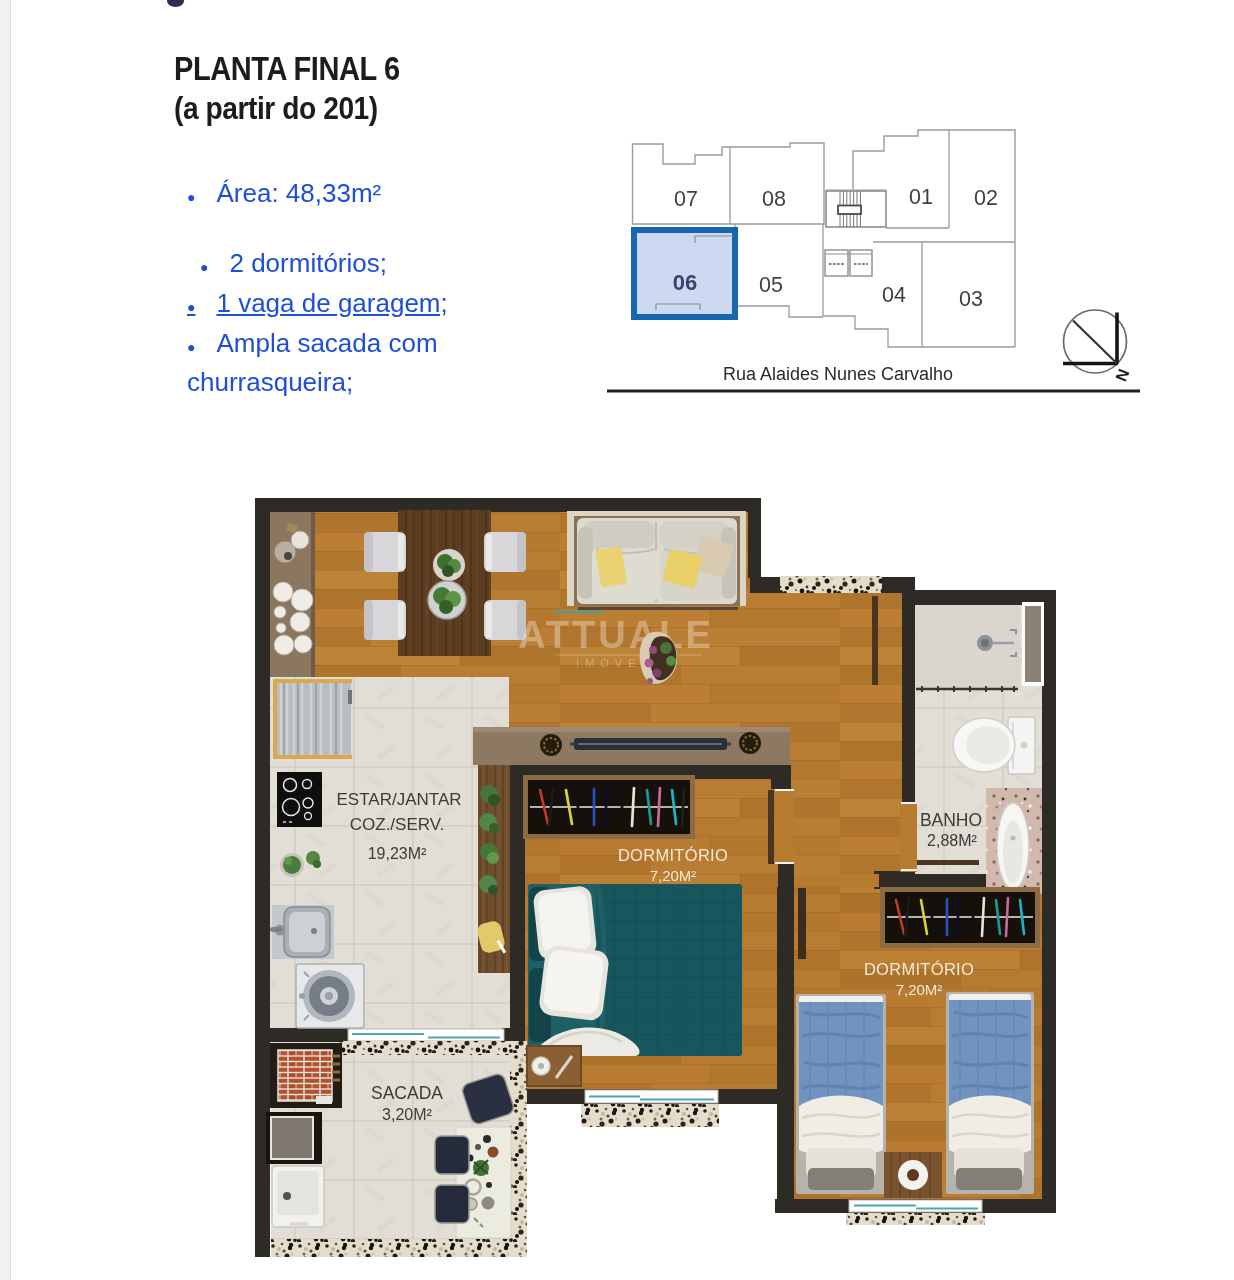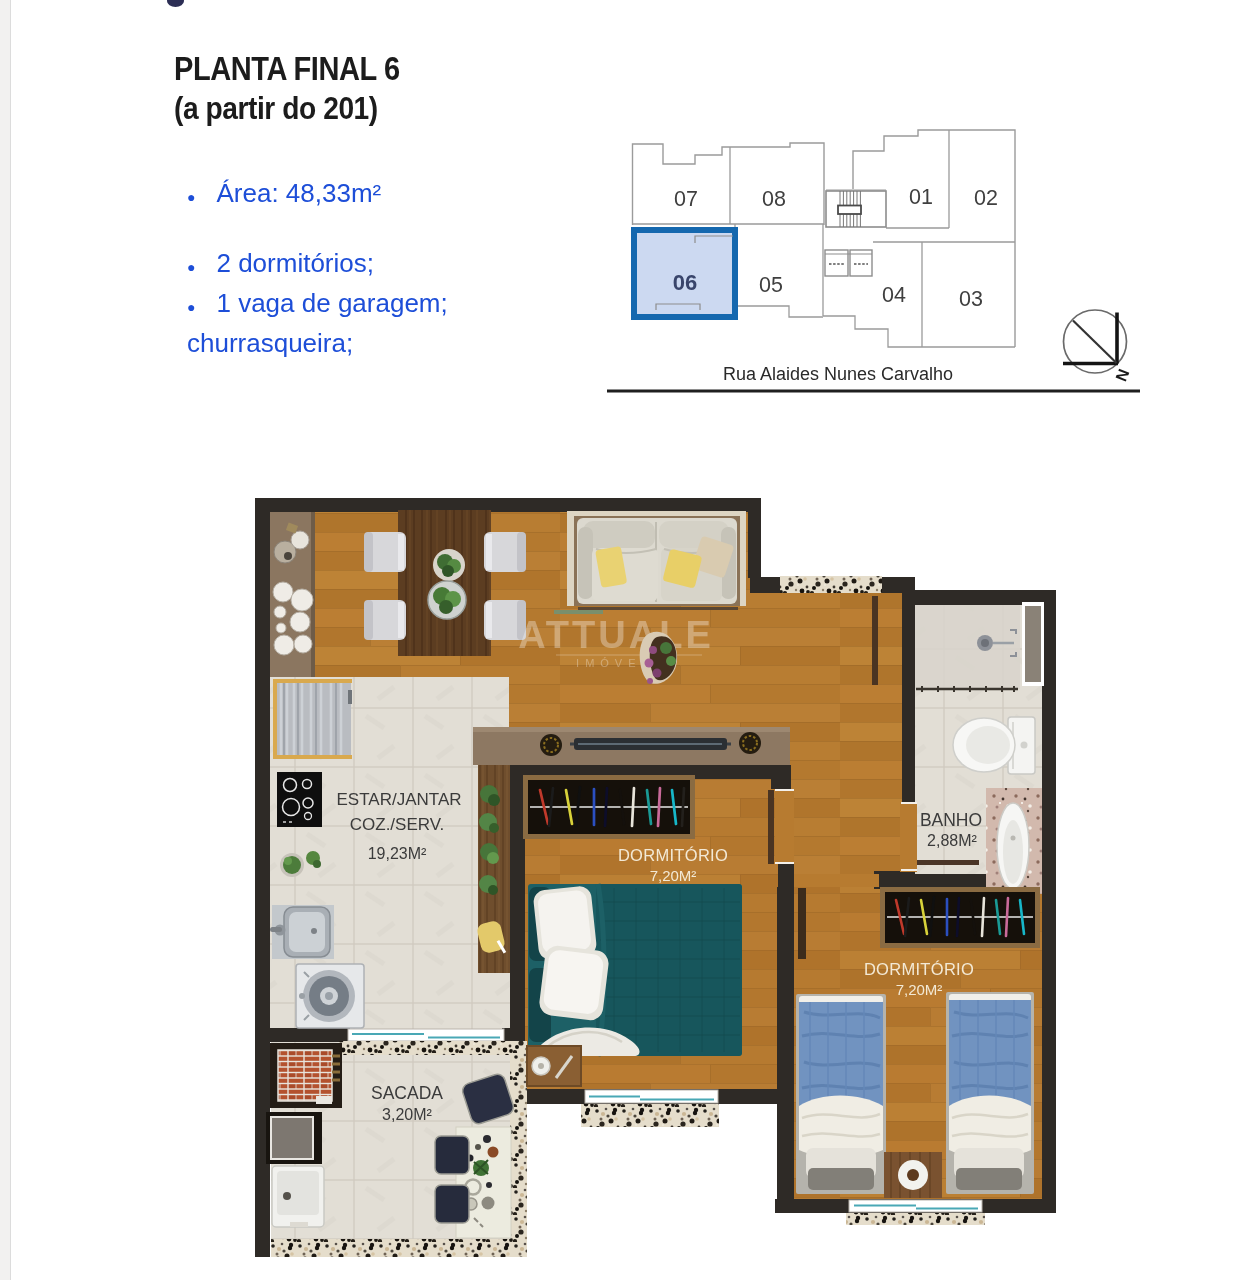--- a/index.html
+++ b/index.html
@@ -15,24 +15,25 @@
 <div class="abs" style="left:167px;top:-5px;width:17px;height:12px;background:#2c2e55;border-radius:50%;"></div>
 
 <div class="abs" style="left:174px;top:50px;font-size:33px;font-weight:bold;color:#1c1c1c;letter-spacing:-0.5px;transform:scaleX(0.88);transform-origin:0 0;">PLANTA FINAL 6</div>
 
 <div class="abs" style="left:174px;top:90px;font-size:32px;font-weight:bold;color:#1c1c1c;letter-spacing:-0.5px;transform:scaleX(0.88);transform-origin:0 0;">(a partir do 201)</div>
 
 <div class="abs" style="left:187px;top:176px;font-size:26px;line-height:35px;color:#1d4ed8;width:340px;">
 
 <div style="margin-bottom:31px;"><span style="font-size:14px;">●</span><span style="display:inline-block;width:21px;"></span>Área: 48,33m²</div>
 
-<div style="margin-bottom:1px;"><span style="font-size:14px;">●</span><span style="display:inline-block;width:21px;"></span>2 dormitórios;</div>
-
-<div style="margin-bottom:1px;"><span style="font-size:14px;">●</span><span style="display:inline-block;width:21px;"></span>1 vaga de garagem;</div>
-
+<div style="margin-bottom:1px;margin-left:13px;"><span style="font-size:14px;">●</span><span style="display:inline-block;width:21px;"></span>2 dormitórios;</div>
+
+<div style="margin-bottom:1px;text-decoration:underline;"><span style="font-size:14px;">●</span><span style="display:inline-block;width:21px;"></span>1 vaga de garagem;</div>
+
+<div style="margin-bottom:0;"><span style="font-size:14px;">●</span><span style="display:inline-block;width:21px;"></span>Ampla sacada com</div>
 <div>churrasqueira;</div>
 </div>
 <svg class="abs" style="left:0;top:0;" width="1234" height="1280" viewBox="0 0 1234 1280">
 <defs>
   <pattern id="wood" patternUnits="userSpaceOnUse" width="280" height="76">
     <rect width="280" height="76" fill="#b77b30"></rect>
     <rect x="0" y="0" width="150" height="19" fill="#bb7e33"></rect>
     <rect x="150" y="0" width="130" height="19" fill="#b4792f"></rect>
     <rect x="0" y="19" width="90" height="19" fill="#b1762d"></rect>
     <rect x="90" y="19" width="190" height="19" fill="#ba7f35"></rect>

